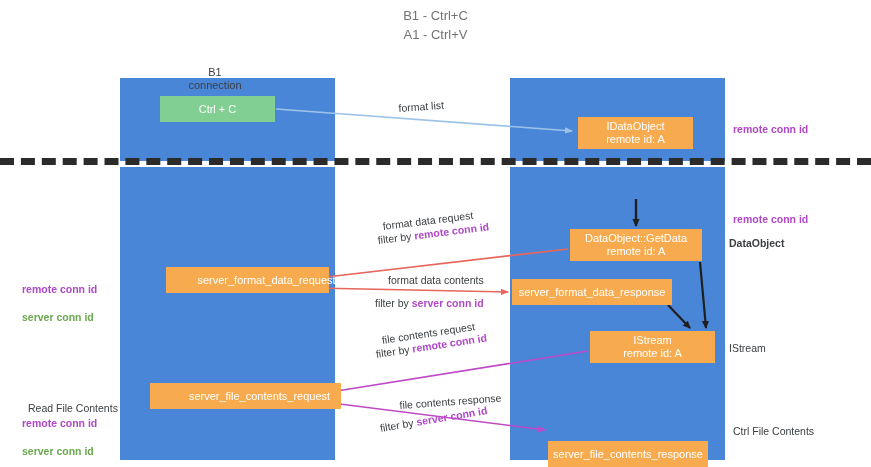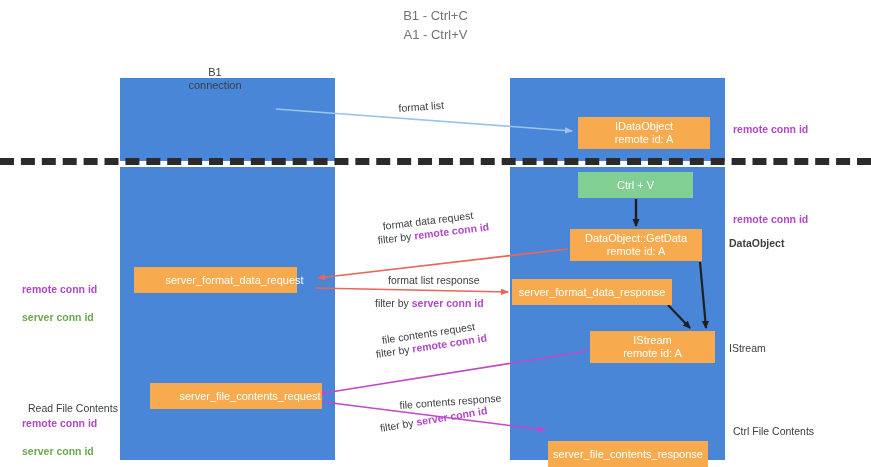--- a/index.html
+++ b/index.html
@@ -46,27 +46,27 @@
     box-sizing:border-box;
     display:flex;flex-direction:column;
     align-items:center;justify-content:center;
     color:#ffffff;font-size:11px;line-height:13px;
     text-align:center;white-space:pre-line;
   }
   .green{background:#82cf93;}
   .orange{background:#f7ab4e;}
 
   #n-ctrlc{left:160px;top:96px;width:115px;height:26px;}
-  #n-idataobject{left:578px;top:117px;width:132px;height:32px;}
+  #n-idataobject{left:578px;top:117px;width:115px;height:32px;}
   #n-ctrlv{left:578px;top:172px;width:115px;height:26px;}
   #n-getdata{left:570px;top:229px;width:132px;height:32px;}
-  #n-srv-fmt-req{left:134px;top:267px;width:163px;height:26px;padding-left:38px;}
+  #n-srv-fmt-req{left:166px;top:267px;width:163px;height:26px;padding-left:38px;}
   #n-srv-fmt-resp{left:512px;top:279px;width:160px;height:26px;}
   #n-istream{left:590px;top:331px;width:125px;height:32px;}
-  #n-srv-file-req{left:150px;top:383px;width:172px;height:26px;padding-left:28px;}
+  #n-srv-file-req{left:150px;top:383px;width:191px;height:26px;padding-left:28px;}
   #n-srv-file-resp{left:548px;top:417px;width:160px;height:26px;margin-top:24px;}
 
   
   .edge-lbl{
     font-size:10.5px;color:#3c4043;line-height:13px;white-space:nowrap;
   }
   .edge-lbl .hl-remote{color:#b048c8;font-weight:bold;}
   .edge-lbl .hl-server-p{color:#b048c8;font-weight:bold;}
   .rot-n4{transform:rotate(-4.2deg);transform-origin:left top;}
   .rot-n7{transform:rotate(-7deg);transform-origin:left top;}
@@ -145,38 +145,38 @@
   </svg>
 
   <div class="abs" id="divider"></div>
 
   <div class="abs" id="title">B1 - Ctrl+C
 A1 - Ctrl+V</div>
 
   <div class="abs col-head" id="head-b1">B1
 connection</div>
 
+  <div class="abs node green" id="n-ctrlc">Ctrl + C</div>
   <div class="abs node orange" id="n-idataobject">IDataObject
 remote id: A</div>
-  <div class="abs node green" id="n-ctrlv">Ctrl + V</div>
   <div class="abs node orange" id="n-getdata">DataObject::GetData
 remote id: A</div>
   <div class="abs node orange" id="n-srv-fmt-req">server_format_data_request</div>
   <div class="abs node orange" id="n-srv-fmt-resp">server_format_data_response</div>
   <div class="abs node orange" id="n-istream">IStream
 remote id: A</div>
   <div class="abs node orange" id="n-srv-file-req">server_file_contents_request</div>
   <div class="abs node orange" id="n-srv-file-resp">server_file_contents_response</div>
 
   <div class="abs edge-lbl rot-n4" id="l-format-list">format list</div>
 
   <div class="abs edge-lbl rot-n7" id="l-fdr-1">format data request</div>
   <div class="abs edge-lbl rot-n7" id="l-fdr-2"><span>filter by </span><span class="hl-remote">remote conn id</span></div>
 
-  <div class="abs edge-lbl" id="l-fdresp-1">format list response</div>
+  <div class="abs edge-lbl" id="l-fdresp-1">format data contents</div>
   <div class="abs edge-lbl" id="l-fdresp-2"><span>filter by </span><span class="hl-server-p">server conn id</span></div>
 
   <div class="abs edge-lbl rot-n8" id="l-fcr-1">file contents request</div>
   <div class="abs edge-lbl rot-n8" id="l-fcr-2"><span>filter by </span><span class="hl-remote">remote conn id</span></div>
 
   <div class="abs edge-lbl rot-n4" id="l-fcresp-1">file contents response</div>
   <div class="abs edge-lbl rot-n9" id="l-fcresp-2"><span>filter by </span><span class="hl-server-p">server conn id</span></div>
 
   <div class="abs side-lbl bold-purple" id="s-remote-top">remote conn id</div>
   <div class="abs side-lbl bold-purple" id="s-remote-mid">remote conn id</div>

